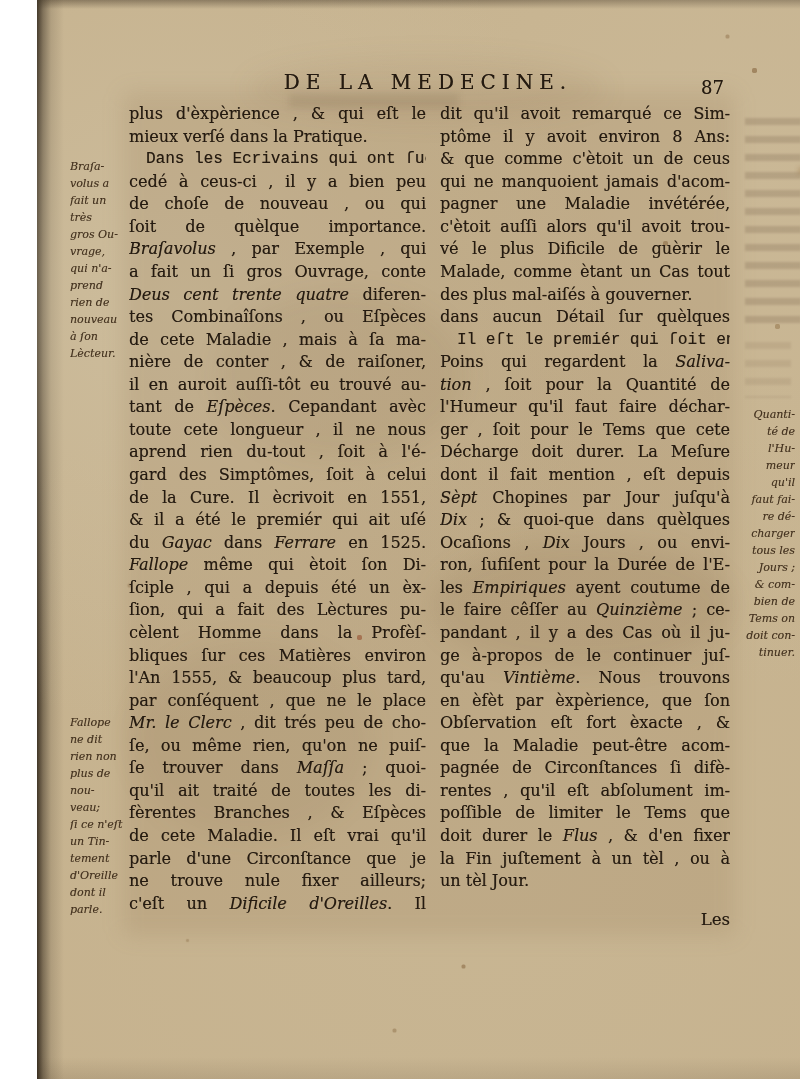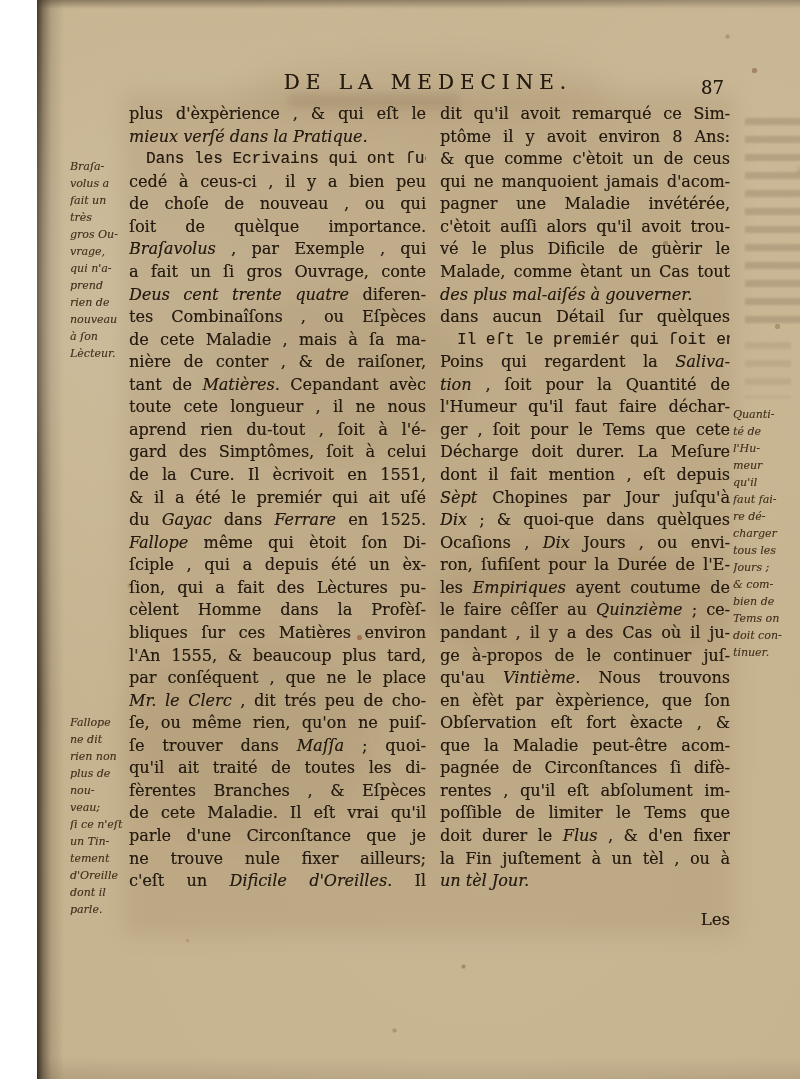--- a/index.html
+++ b/index.html
@@ -57,29 +57,29 @@
   .page-number{position:absolute;left:664px;top:77px;width:40px;font-size:18px;
     text-shadow:0 0 .6px rgba(36,26,16,.6);}
 
   .col{position:absolute;top:103px;font-size:16px;color:#241a10;
     text-shadow:.3px .3px .6px rgba(36,24,12,.5);}
   .col.left{left:92px;width:297px;}
   .col.right{left:403px;width:290px;}
   .bl{height:22.57px;line-height:22.57px;text-align:justify;text-align-last:justify;
       overflow:hidden;white-space:nowrap;}
   .bl.ind{padding-left:17px;font-family:Liberation Mono, monospace;}
-  .bl.fin{text-align-last:left;font-style:italic;}
+  .bl.fin{text-align-last:left;}
   .bl i{font-style:italic;}
 
   .mnote{position:absolute;font-style:italic;font-size:11px;color:#44321f;
     text-shadow:.2px .2px .5px rgba(50,35,18,.4);}
   .mnote .mnl{line-height:17px;height:17px;white-space:nowrap;overflow:hidden;}
   .mnote.m1{left:33px;top:158px;width:58px;}
   .mnote.m2{left:33px;top:714px;width:58px;}
-  .mnote.m3{left:696px;top:406px;width:62px;}
+  .mnote.m3{left:696px;top:406px;width:62px;text-align:right;}
 
   .catchword{position:absolute;left:650px;top:910px;width:43px;text-align:right;
     font-size:16.5px;text-shadow:.3px .3px .6px rgba(36,24,12,.5);}
 </style>
 </head>
 <body>
 
 <div class="page">
 
   <div class="tint"></div>
@@ -101,21 +101,22 @@
       <div class="bl ind"><span>Dans les Ecrivains qui ont ſuc-</span></div>
       <div class="bl"><span>cedé à ceus-ci , il y a bien peu</span></div>
       <div class="bl"><span>de choſe de nouveau , ou qui</span></div>
       <div class="bl"><span>ſoit de quèlque importance.</span></div>
       <div class="bl"><i>Braſavolus</i><span> , par Exemple , qui</span></div>
       <div class="bl"><span>a fait un ſi gros Ouvrage, conte</span></div>
       <div class="bl"><i>Deus cent trente quatre</i><span> diferen-</span></div>
       <div class="bl"><span>tes Combinaîſons , ou Eſpèces</span></div>
       <div class="bl"><span>de cete Maladie , mais à ſa ma-</span></div>
       <div class="bl"><span>nière de conter , &amp; de raiſoner,</span></div>
-      <div class="bl"><span>tant de </span><i>Matières</i><span>. Cepandant avèc</span></div>
+      <div class="bl"><span>il en auroit auſſi-tôt eu trouvé au-</span></div>
+      <div class="bl"><span>tant de </span><i>Eſpèces</i><span>. Cepandant avèc</span></div>
       <div class="bl"><span>toute cete longueur , il ne nous</span></div>
       <div class="bl"><span>aprend rien du-tout , ſoit à l'é-</span></div>
       <div class="bl"><span>gard des Simptômes, ſoit à celui</span></div>
       <div class="bl"><span>de la Cure. Il ècrivoit en 1551,</span></div>
       <div class="bl"><span>&amp; il a été le premiér qui ait uſé</span></div>
       <div class="bl"><span>du </span><i>Gayac</i><span> dans </span><i>Ferrare</i><span> en 1525.</span></div>
       <div class="bl"><i>Fallope</i><span> même qui ètoit ſon Di-</span></div>
       <div class="bl"><span>ſciple , qui a depuis été un èx-</span></div>
       <div class="bl"><span>ſion, qui a fait des Lèctures pu-</span></div>
       <div class="bl"><span>cèlent Homme dans la Profèſ-</span></div>

